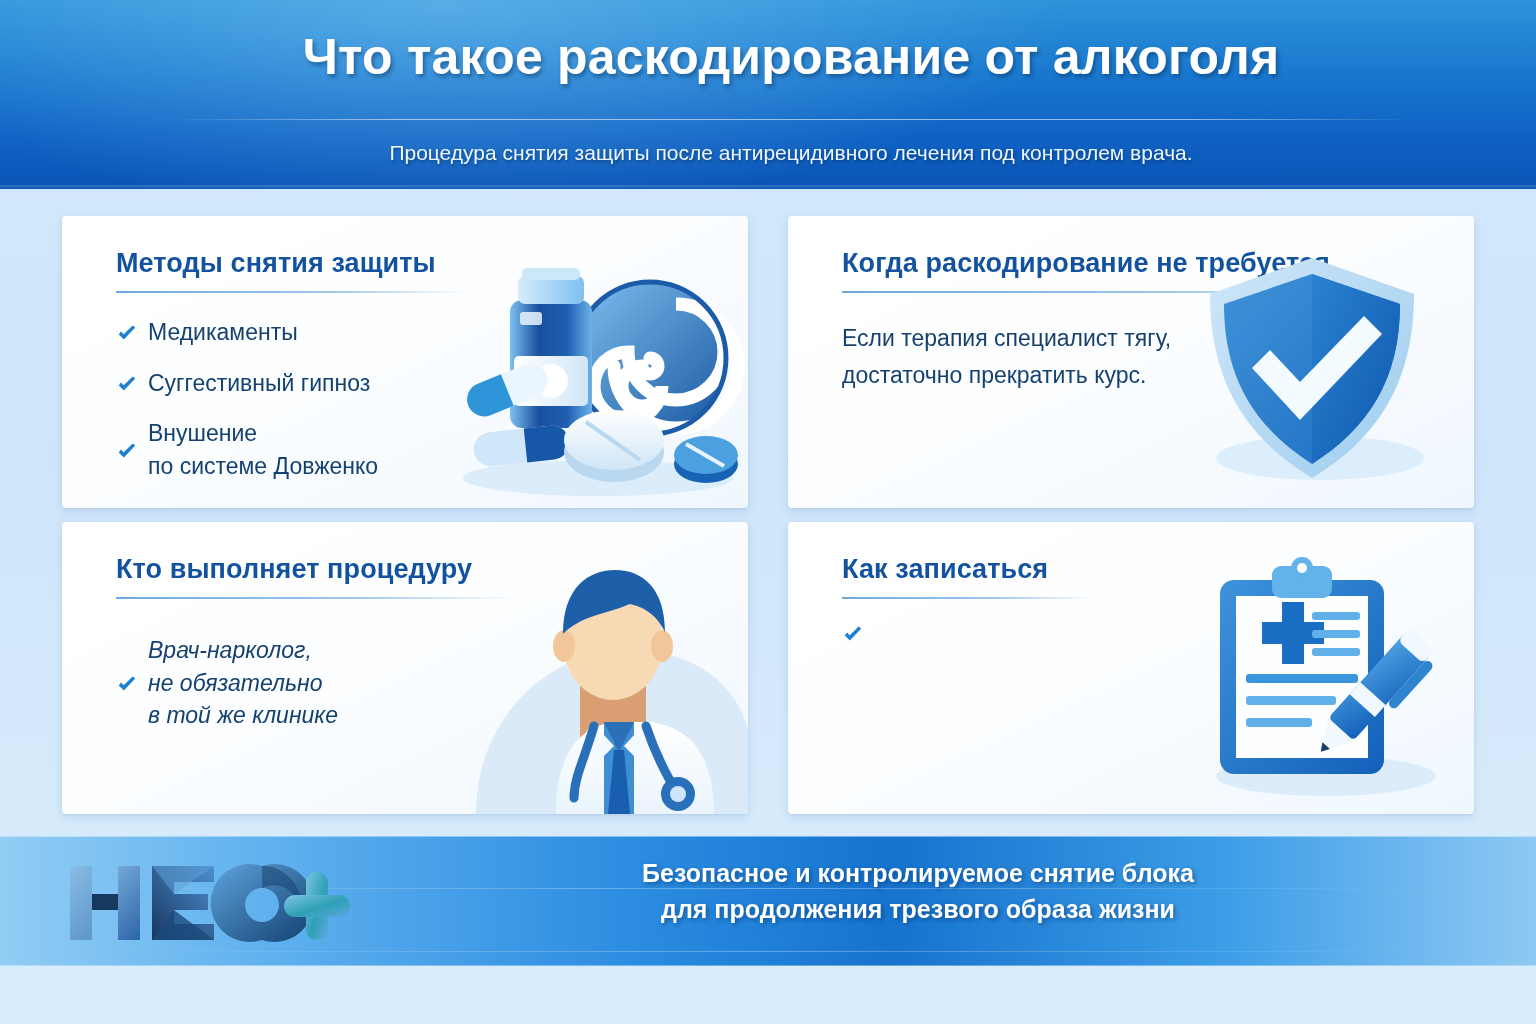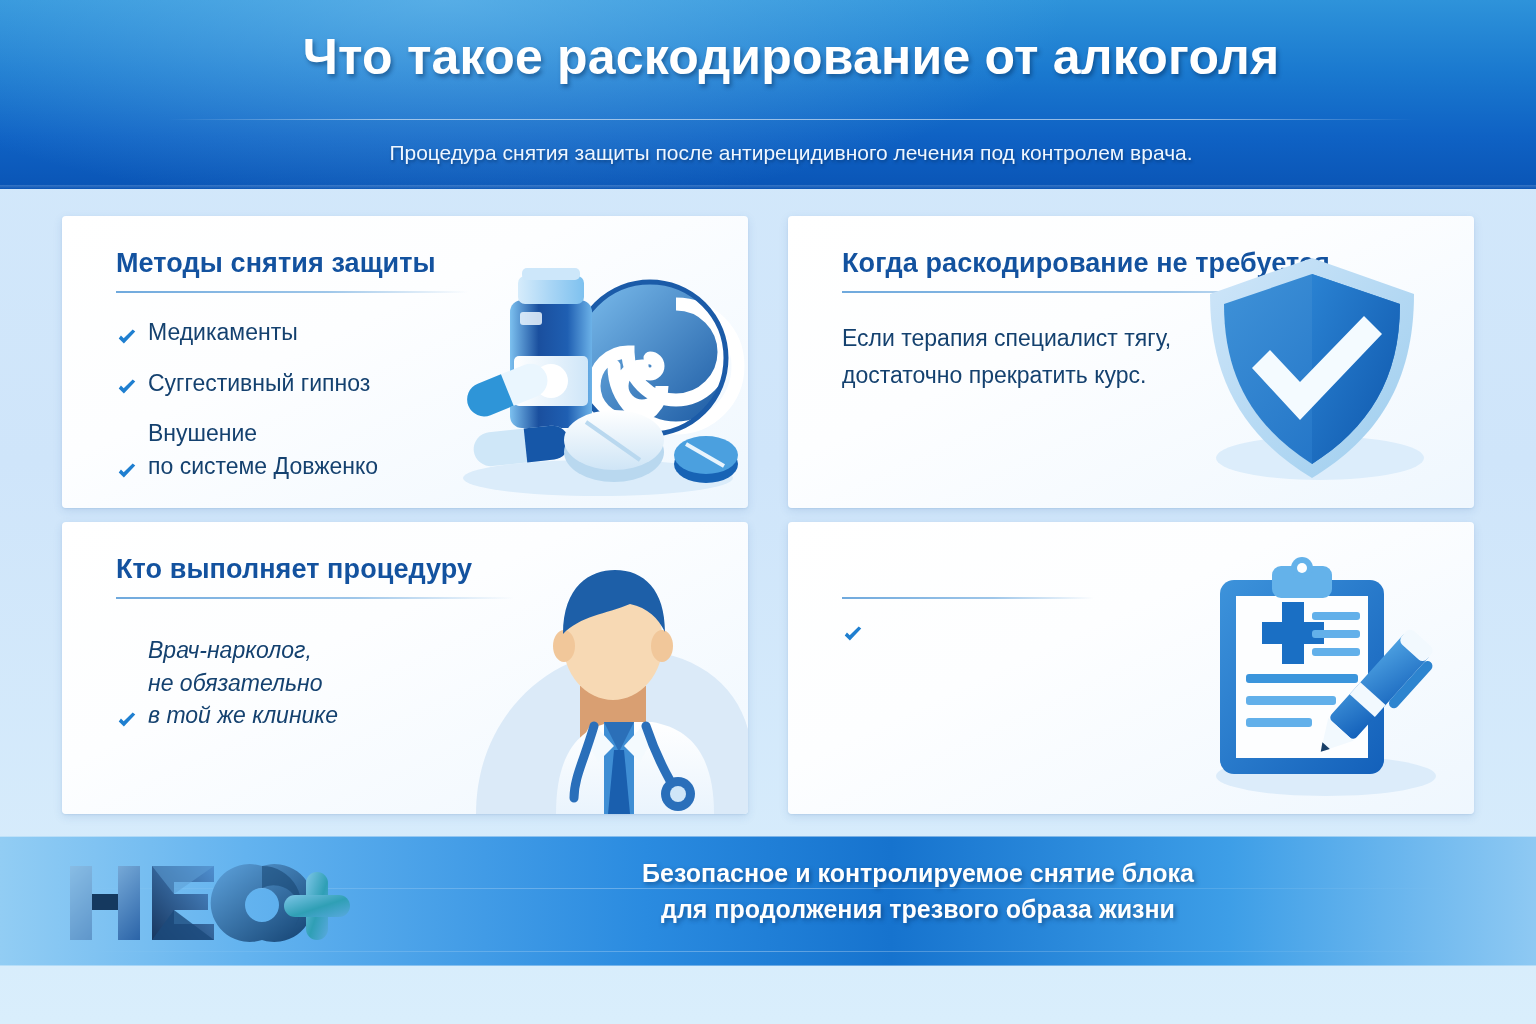--- a/index.html
+++ b/index.html
@@ -109,21 +109,21 @@
     background: linear-gradient(90deg, #6fa9dd 0%, #9ec6e9 60%, rgba(158,198,233,0) 100%);
   }
   .bullets {
     position: absolute;
     left: 54px;
     top: 100px;
     right: 250px;
   }
   .bullet {
     display: flex;
-    align-items: flex-end;
+    align-items: center;
     margin-bottom: 18px;
   }
   .check {
     flex: 0 0 auto;
     width: 22px;
     height: 22px;
     margin-right: 10px;
     margin-top: 4px;
   }
   .bullet-text {
@@ -377,20 +377,21 @@
 
           <path d="M142 180 C132 214 122 232 122 252" stroke="#2a6fba" stroke-width="9" fill="none" stroke-linecap="round"></path>
           <path d="M194 180 C206 216 216 230 222 242" stroke="#2a6fba" stroke-width="9" fill="none" stroke-linecap="round"></path>
           <circle cx="226" cy="248" r="17" fill="#2a6fba"></circle>
           <circle cx="226" cy="248" r="8" fill="#cfe6f8"></circle>
         </g>
       </svg>
     </div>
 
     <div class="card">
+      <div class="card-title">Как записаться</div>
       <div class="title-rule" style="width:252px;"></div>
       <div class="bullets" style="top:98px;right:226px;">
         <div class="bullet">
           <svg class="check" viewBox="0 0 24 24">
             <path d="M3 12.5 L8.6 18 L21 4.8 L18.2 2.6 L8.4 12.4 L5.4 9.2 Z" fill="#1f7fd0"></path>
           </svg>
         </div>
       </div>
 
       <svg class="art" viewBox="0 0 270 258" style="right:20px;bottom:6px;">

